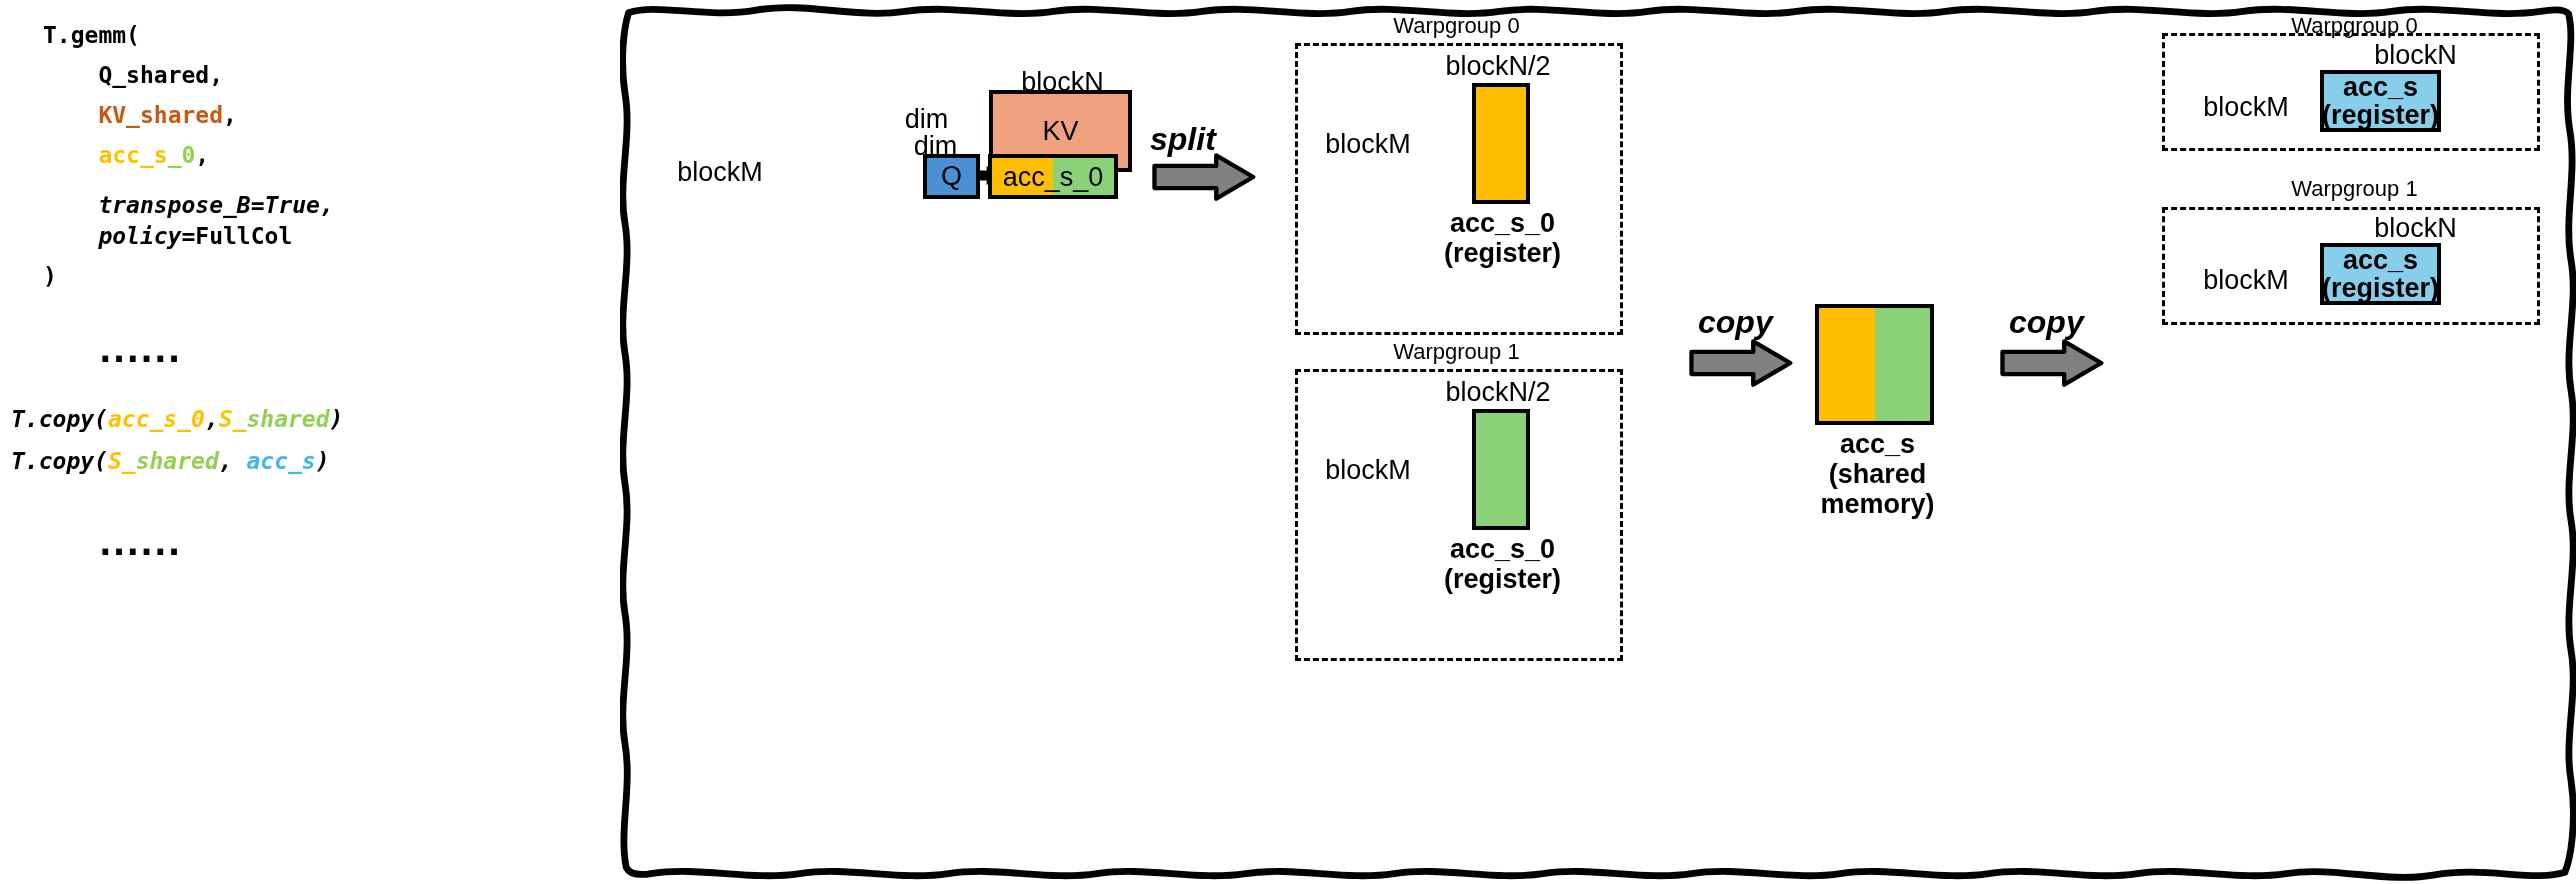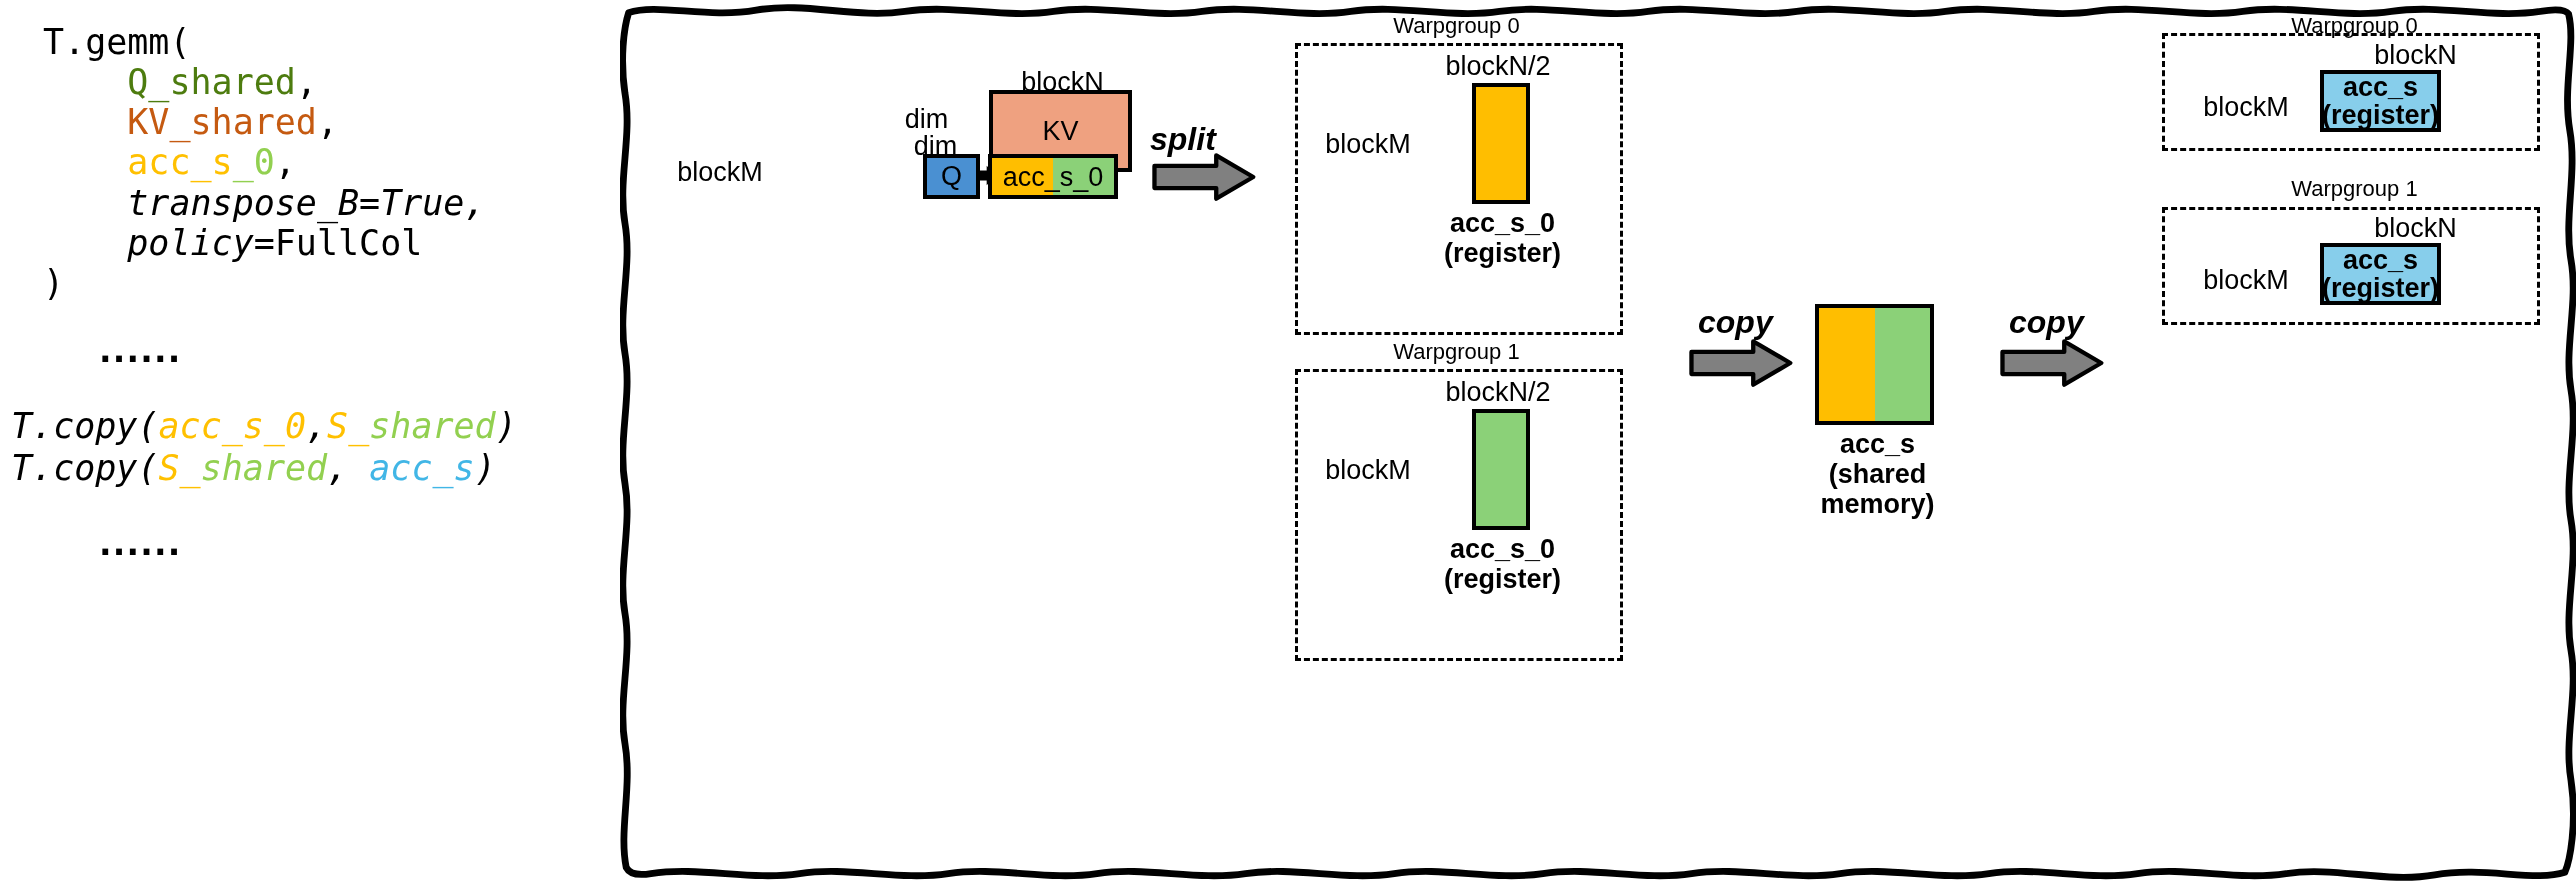--- a/index.html
+++ b/index.html
@@ -15,27 +15,27 @@
   }
   .abs { position: absolute; }
 
   
   #code-panel {
     left: 0px; top: 0px; width: 626px; height: 885px;
   }
   .code-line {
     position: absolute;
     font-family: "DejaVu Sans Mono", monospace;
-    font-weight: normal;
-    font-size: 35px;
+    font-weight: bold;
+    font-size: 23px;
     white-space: pre;
     letter-spacing: 0px;
   }
   .code-line.italic { font-style: italic; }
-  .c-blue   { color: #4d7c0f; }
+  .c-blue   { color: #000000; }
   .c-rust   { color: #C55A11; }
   .c-amber  { color: #FFC000; }
   .c-green  { color: #92D050; }
   .c-cyan   { color: #41B6E6; }
   .c-black  { color: #000000; }
 
   .dots {
     position: absolute;
     font-family: "DejaVu Sans", sans-serif;
     font-weight: 900;
@@ -104,21 +104,21 @@
 <div class="abs" id="code-panel">
 
   <div class="code-line" style="left:43px; top:22px;"><span class="c-black">T.gemm(</span></div>
 
   <div class="code-line" style="left:43px; top:62px;"><span class="c-black">    </span><span class="c-blue">Q_shared</span><span class="c-black">,</span></div>
 
   <div class="code-line" style="left:43px; top:102px;text-align:center;"><span class="c-black">    </span><span class="c-rust">KV_shared</span><span class="c-black">,</span></div>
 
   <div class="code-line" style="left:43px; top:142px;"><span class="c-black">    </span><span class="c-amber">acc_s</span><span class="c-green">_0</span><span class="c-black">,</span></div>
 
-  <div class="code-line italic" style="left:43px; top:183px;"><span class="c-black">    transpose_B=True,</span></div>
+  <div class="code-line italic" style="left:43px; top:192px;"><span class="c-black">    transpose_B=True,</span></div>
 
   <div class="code-line" style="left:43px; top:223px;"><span class="c-black" style="font-style:italic;">    policy</span><span class="c-black">=FullCol</span></div>
 
   <div class="code-line" style="left:43px; top:263px;"><span class="c-black">)</span></div>
 
   <div class="dots" style="left:99px; top:331px;">......</div>
 
   <div class="code-line italic" style="left:11px; top:406px;"><span class="c-black">T.copy(</span><span class="c-amber">acc_s_0</span><span class="c-black">,</span><span class="c-amber">S_</span><span class="c-green">shared</span><span class="c-black">)</span></div>
 
   <div class="code-line italic" style="left:11px; top:448px;"><span class="c-black">T.copy(</span><span class="c-amber">S_</span><span class="c-green">shared</span><span class="c-black">, </span><span class="c-cyan">acc_s</span><span class="c-black">)</span></div>

